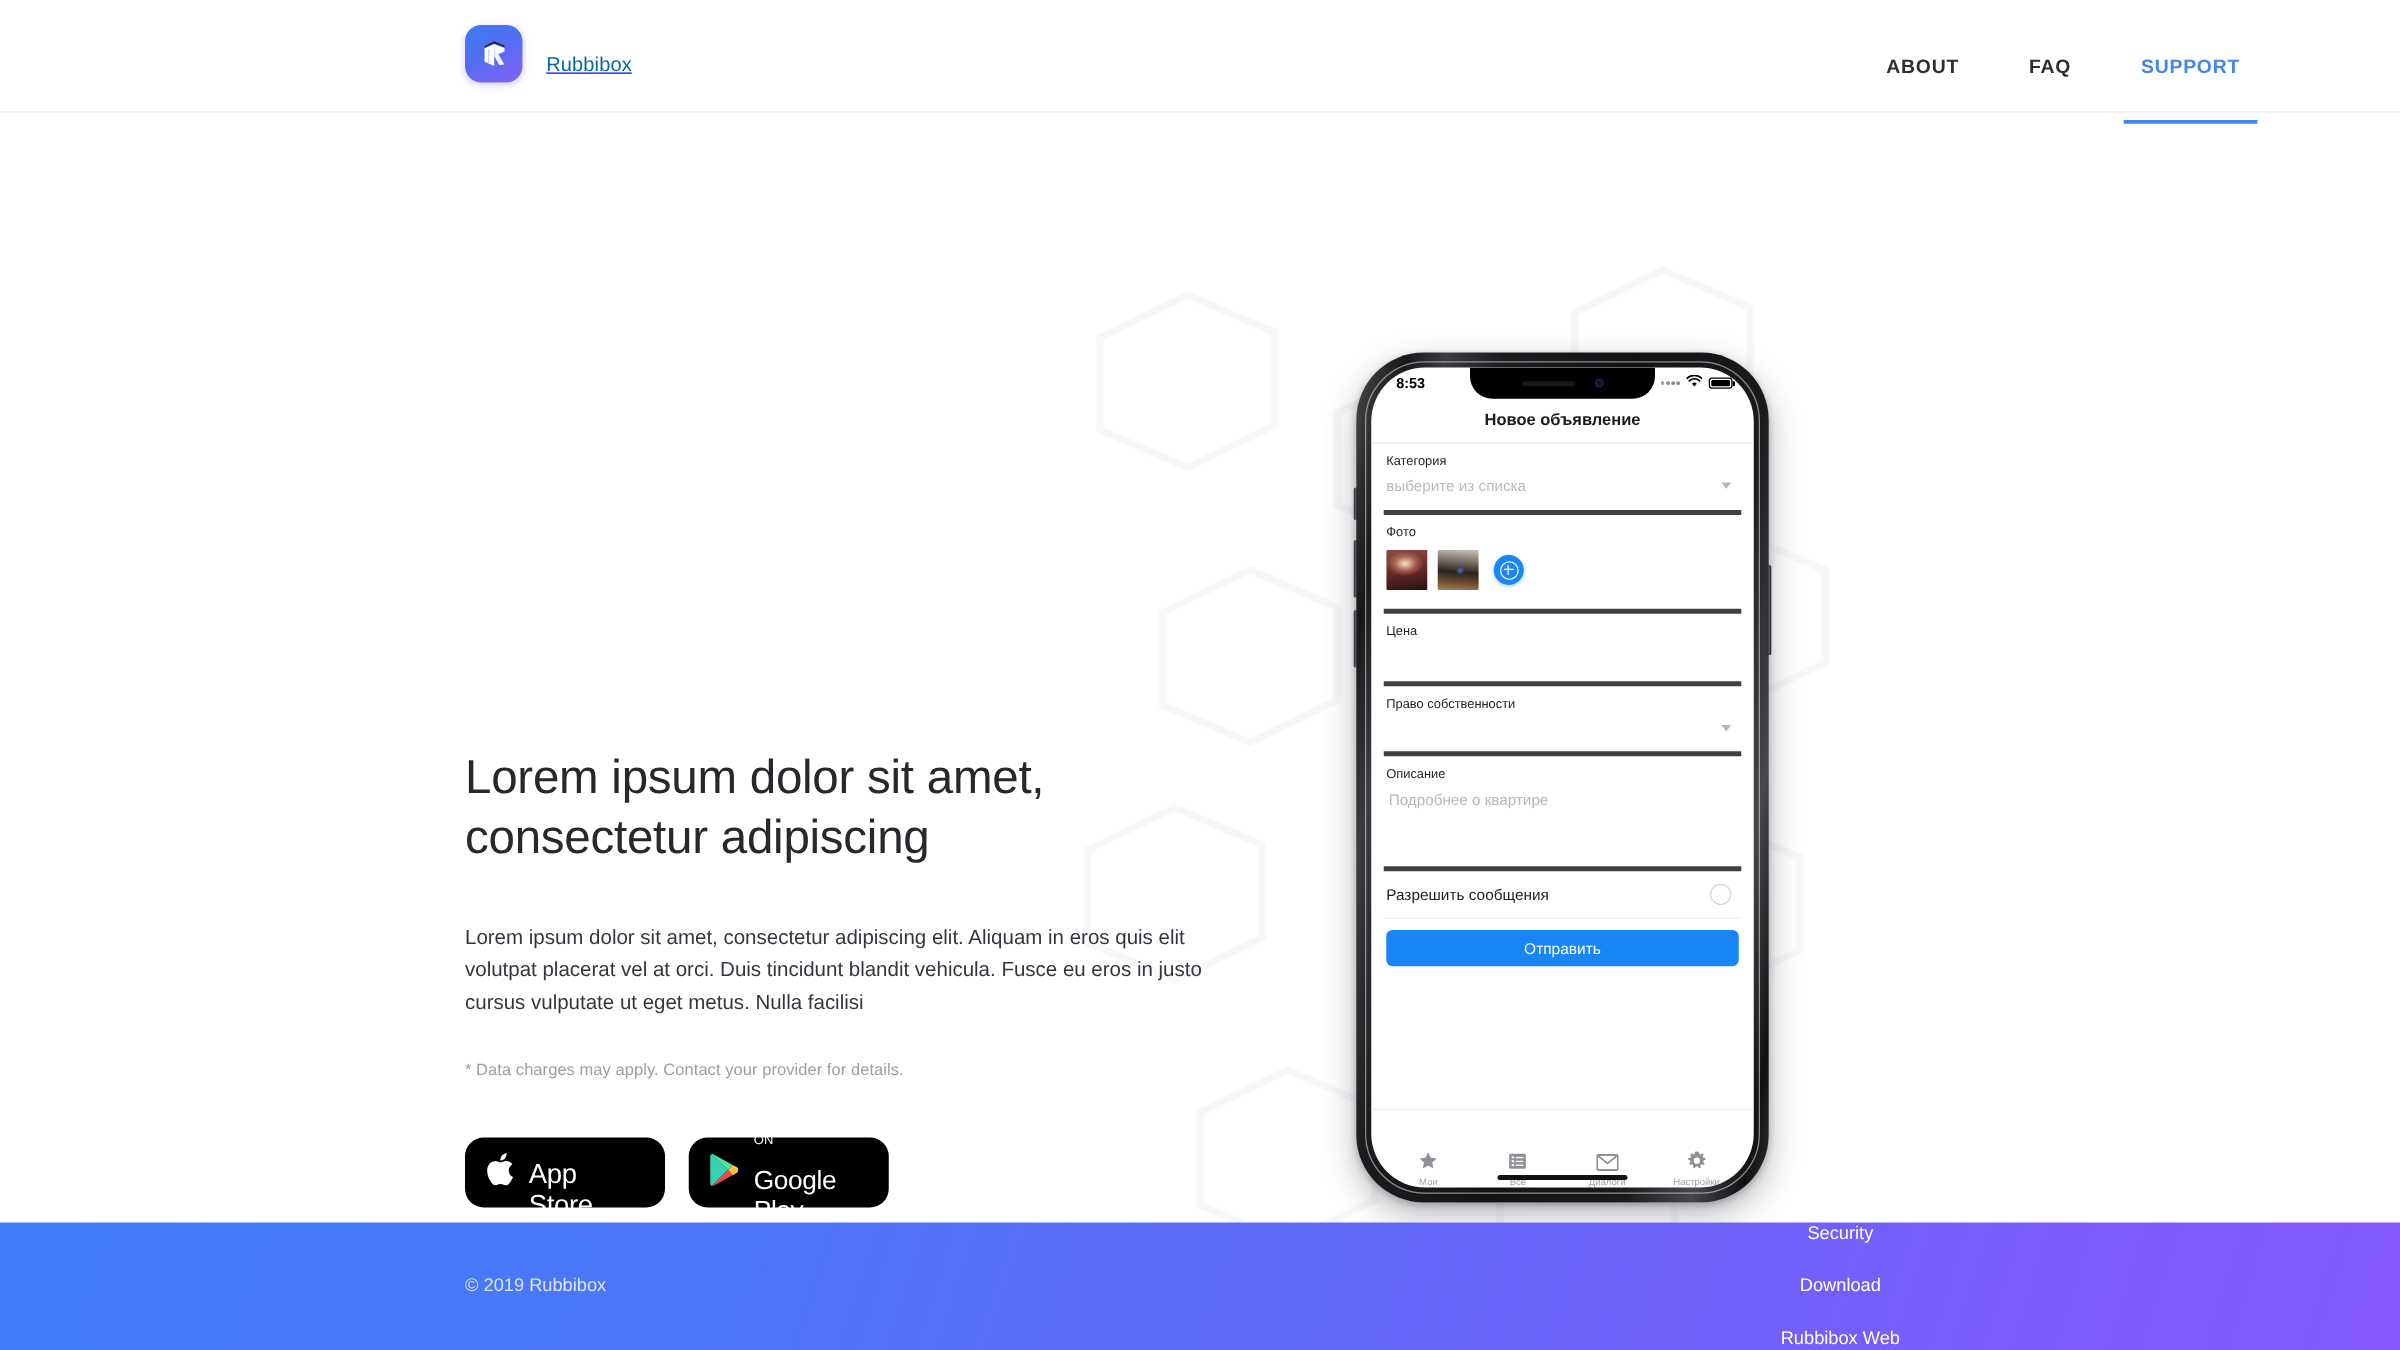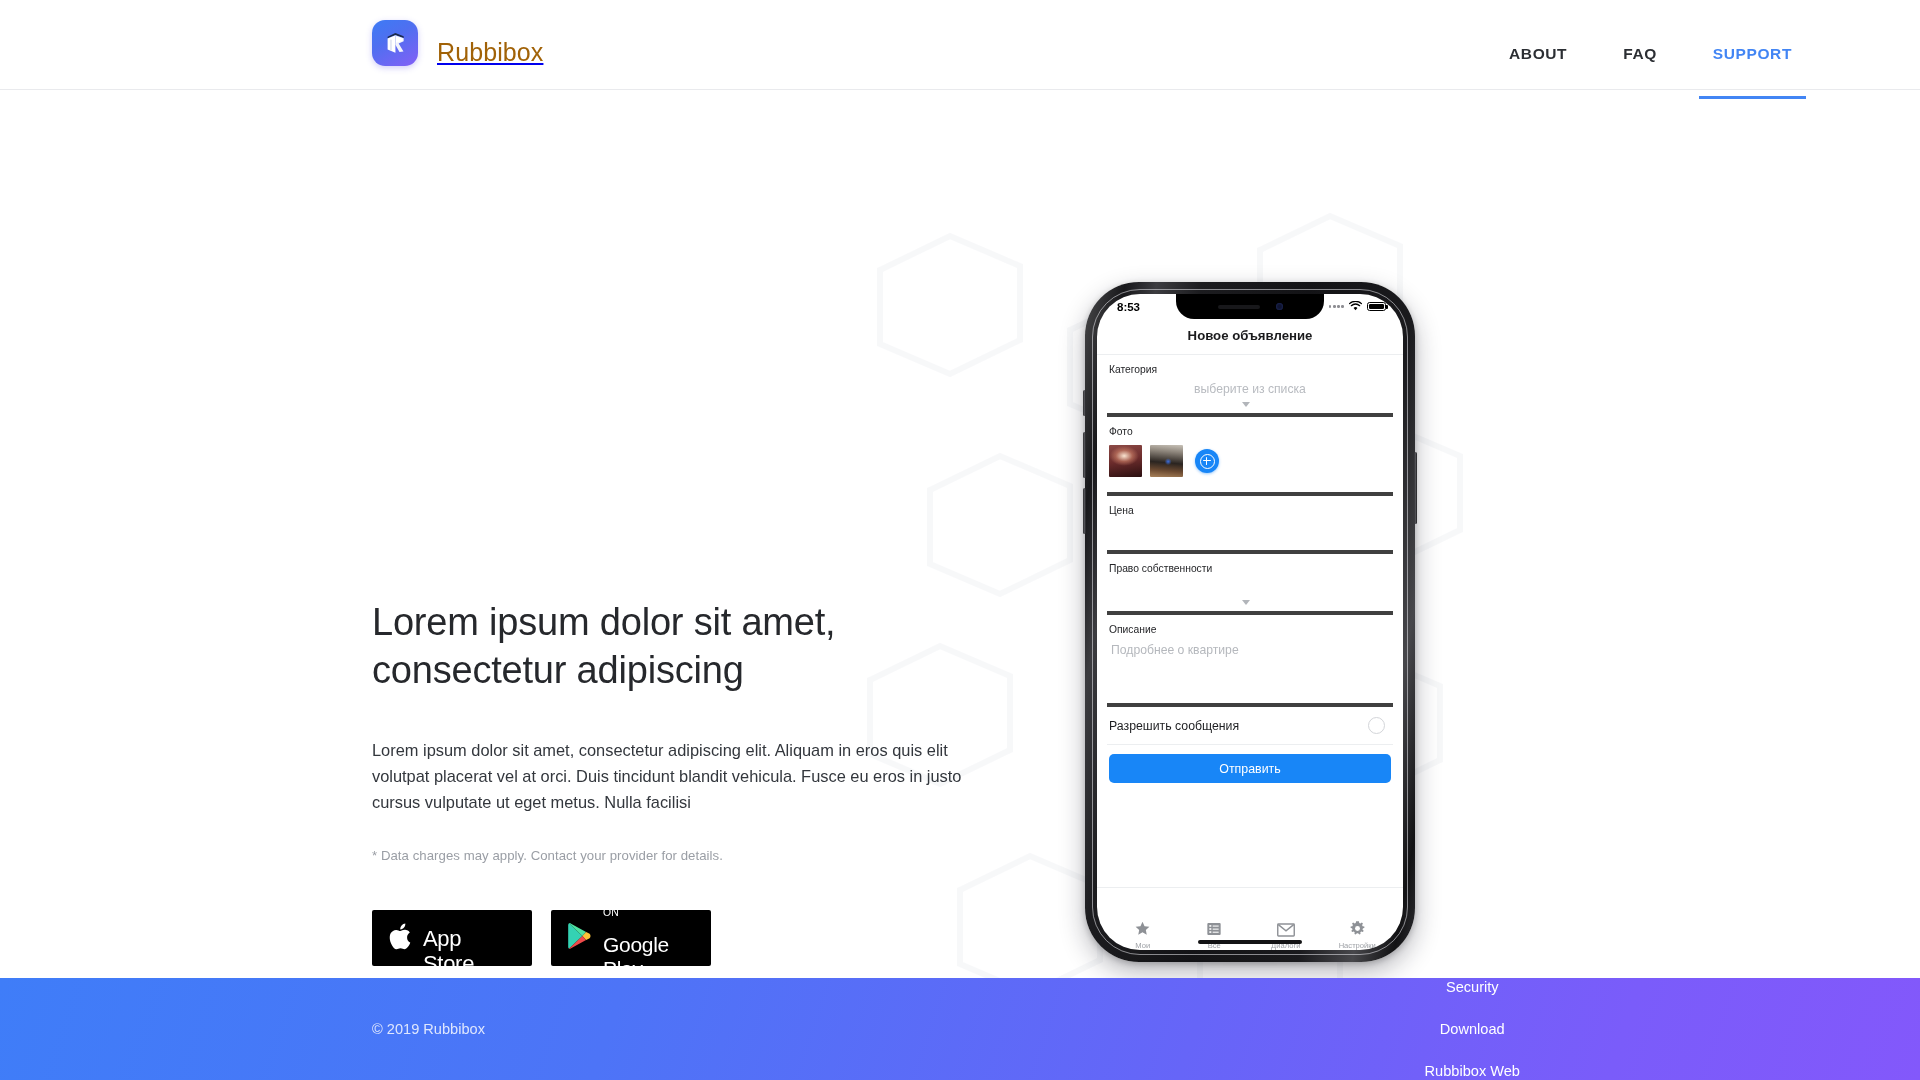--- a/index.html
+++ b/index.html
@@ -40,22 +40,22 @@
   }
   .brand-mark {
     width: 46px; height: 46px;
     border-radius: 13px;
     background: linear-gradient(150deg, #3d7bf5 0%, #4f6ff0 40%, #8360f6 100%);
     display: flex; align-items: center; justify-content: center;
     box-shadow: 0 2px 6px rgba(90,80,230,0.28);
     flex: 0 0 auto;
   }
   .brand-name {
-    font-size: 25px;
-    color: #a16207;
+    font-size: 16px;
+    color: #0369a1;
     letter-spacing: .1px;
     font-weight: 400;
     margin-top: 20px;
   }
   .main-nav { display: flex; align-items: center; height: 100%; gap: 0; }
   .nav-link {
     position: relative;
     font-size: 15.5px;
     font-weight: 700;
     letter-spacing: .6px;
@@ -123,21 +123,21 @@
   }
   .store-badges {
     margin-top: 47px;
     display: flex;
     gap: 19px;
   }
   .badge {
     display: inline-flex;
     align-items: center;
     background: #000;
-    border-radius: 2px;
+    border-radius: 15px;
     text-decoration: none;
     cursor: pointer;
     height: 56px;
     padding: 0 16px;
     gap: 11px;
   }
   .badge-apple { width: 160px; }
   .badge-google { width: 160px; }
   .badge-text { display: flex; flex-direction: column; justify-content: center; color:#fff; }
   .badge-top {
@@ -250,21 +250,21 @@
     color: #242528;
     font-weight: 400;
     padding-left: 2px;
   }
   .field-value {
     font-size: 12.2px;
     color: #b8bbc0;
     padding: 7px 2px 6px;
     min-height: 26px;
   }
-  .field-row { display: flex; align-items: center; justify-content: space-between; flex-direction: column; }
+  .field-row { display: flex; align-items: center; justify-content: space-between; }
   .caret {
     width: 0; height: 0;
     border-left: 4.5px solid transparent;
     border-right: 4.5px solid transparent;
     border-top: 5px solid #b2b5ba;
     margin-right: 8px;
   }
   .field.blank .field-value { min-height: 24px; }
   .field.blank-tall { padding-bottom: 10px; }
 

